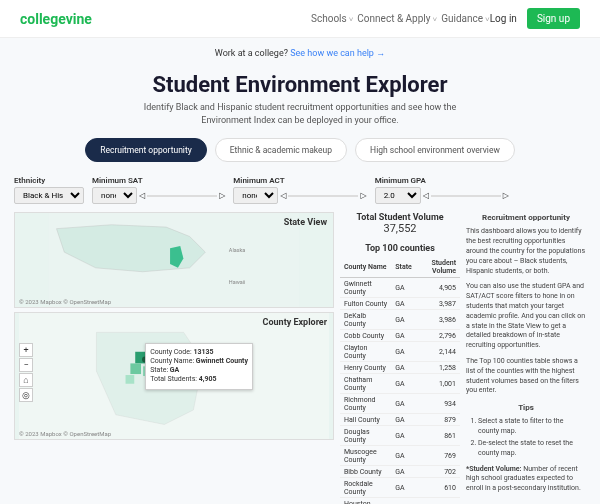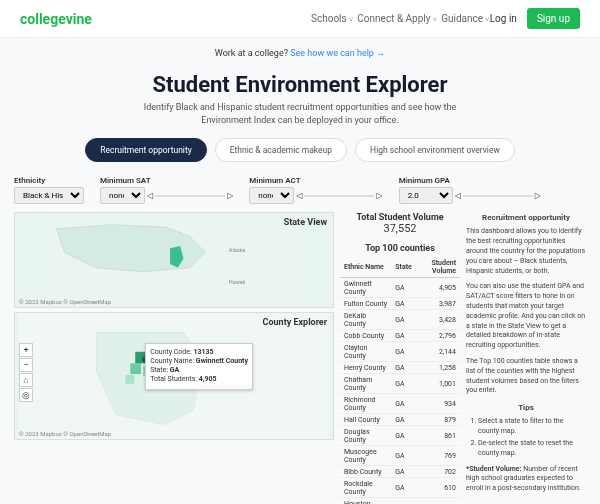--- a/index.html
+++ b/index.html
@@ -13,21 +13,21 @@
 .nav-right { display: flex; gap: 10px; align-items: center; }
 .login { font-size: 10px; cursor: pointer; }
 .signup { background: #1db954; color: #fff; padding: 5px 10px; border-radius: 3px; font-size: 10px; cursor: pointer; }
 .banner { text-align: center; padding: 10px; font-size: 9px; }
 .banner a { color: #3b82f6; text-decoration: none; }
 .title { text-align: center; font-size: 22px; font-weight: 700; color: #1a1a2e; margin: 4px 8px; }
 .subtitle { text-align: center; font-size: 9px; color: #555; max-width: 320px; margin: 0 auto 12px; line-height: 1.4; }
 .tabs { display: flex; justify-content: center; gap: 8px; margin-bottom: 14px; }
 .tab { padding: 6px 14px; border-radius: 14px; font-size: 8.5px; cursor: pointer; border: 1px solid #ddd; background: #fff; color: #555; }
 .tab.active { background: #1a2b4a; color: #fff; border-color: #1a2b4a; }
-.filters { display: flex; gap: 16px; padding: 0 14px 8px; }
+.filters { display: flex; gap: 8px; padding: 0 14px 8px; }
 .filter { display: flex; flex-direction: column; }
 .filter label { font-size: 8px; font-weight: 600; margin-bottom: 2px; }
 .filter select, .filter input { font-size: 8px; padding: 2px 4px; border: 1px solid #ccc; border-radius: 2px; }
 .filter-row { display: flex; align-items: center; gap: 2px; }
 .slider { width: 70px; height: 2px; background: #ddd; position: relative; }
 .content { display: flex; gap: 6px; padding: 0 14px; }
 .left { flex: 0 0 320px; }
 .map-container { position: relative; background: #e8f4f0; border: 1px solid #ddd; height: 96px; margin-bottom: 4px; overflow: hidden; }
 .map-title { position: absolute; top: 4px; right: 6px; font-weight: 700; font-size: 9px; z-index: 2; }
 .map-svg { width: 100%; height: 100%; }
@@ -98,21 +98,21 @@
     <div class="filter-row">
       <select style="width:45px"><option>none</option></select>
       <span style="font-size:8px;cursor:pointer">◁</span>
       <div class="slider"></div>
       <span style="font-size:8px;cursor:pointer">▷</span>
     </div>
   </div>
   <div class="filter">
     <label>Minimum GPA</label>
     <div class="filter-row">
-      <select style="width:54px"><option>2.0</option></select>
+      <select style="width:46px"><option>2.0</option></select>
       <span style="font-size:8px;cursor:pointer">◁</span>
       <div class="slider"></div>
       <span style="font-size:8px;cursor:pointer">▷</span>
     </div>
   </div>
 </div>
 
 <div class="content">
   <div class="left">
     <div class="map-container">
@@ -158,40 +158,40 @@
 
   <div class="middle">
     <div class="total-vol">
       <div class="total-vol-label">Total Student Volume</div>
       <div class="total-vol-num">37,552</div>
     </div>
     <div class="top100-title">Top 100 counties</div>
     <table>
       <thead>
           <tr>
-        <th>Ethnic Name</th>
+        <th>County Name</th>
         <th>State</th>
         <th>Student Volume</th>
       </tr>
         </thead>
       <tbody id="table-body">
           <tr>
             <td>Gwinnett County</td>
             <td>GA</td>
             <td>4,905</td>
           </tr>
           <tr>
             <td>Fulton County</td>
             <td>GA</td>
             <td>3,987</td>
           </tr>
           <tr>
             <td>DeKalb County</td>
             <td>GA</td>
-            <td>3,428</td>
+            <td>3,986</td>
           </tr>
           <tr>
             <td>Cobb County</td>
             <td>GA</td>
             <td>2,796</td>
           </tr>
           <tr>
             <td>Clayton County</td>
             <td>GA</td>
             <td>2,144</td>

